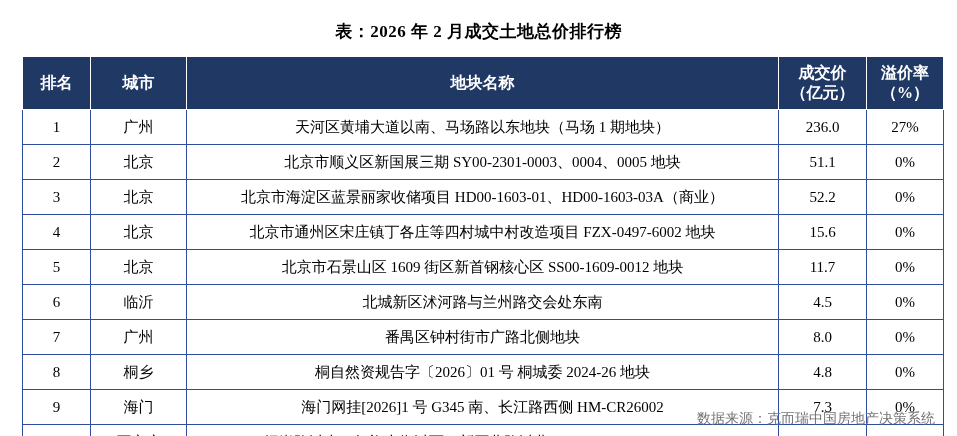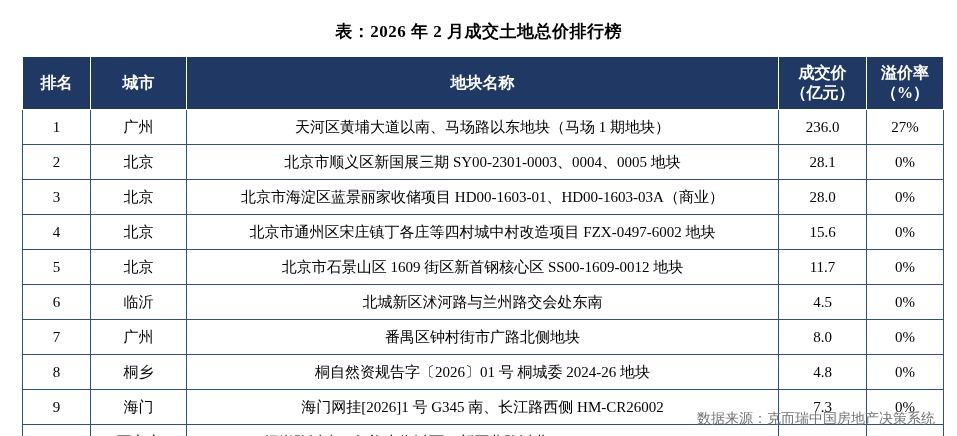--- a/index.html
+++ b/index.html
@@ -116,28 +116,28 @@
           <td>1</td>
           <td>广州</td>
           <td class="cell-name">天河区黄埔大道以南、马场路以东地块（马场 1 期地块）</td>
           <td>236.0</td>
           <td>27%</td>
         </tr>
         <tr>
           <td>2</td>
           <td>北京</td>
           <td class="cell-name">北京市顺义区新国展三期 SY00-2301-0003、0004、0005 地块</td>
-          <td>28.1</td>
+          <td>51.1</td>
           <td>0%</td>
         </tr>
         <tr>
           <td>3</td>
           <td>北京</td>
           <td class="cell-name">北京市海淀区蓝景丽家收储项目 HD00-1603-01、HD00-1603-03A（商业）</td>
-          <td>28.0</td>
+          <td>52.2</td>
           <td>0%</td>
         </tr>
         <tr>
           <td>4</td>
           <td>北京</td>
           <td class="cell-name">北京市通州区宋庄镇丁各庄等四村城中村改造项目 FZX-0497-6002 地块</td>
           <td>15.6</td>
           <td>0%</td>
         </tr>
         <tr>

